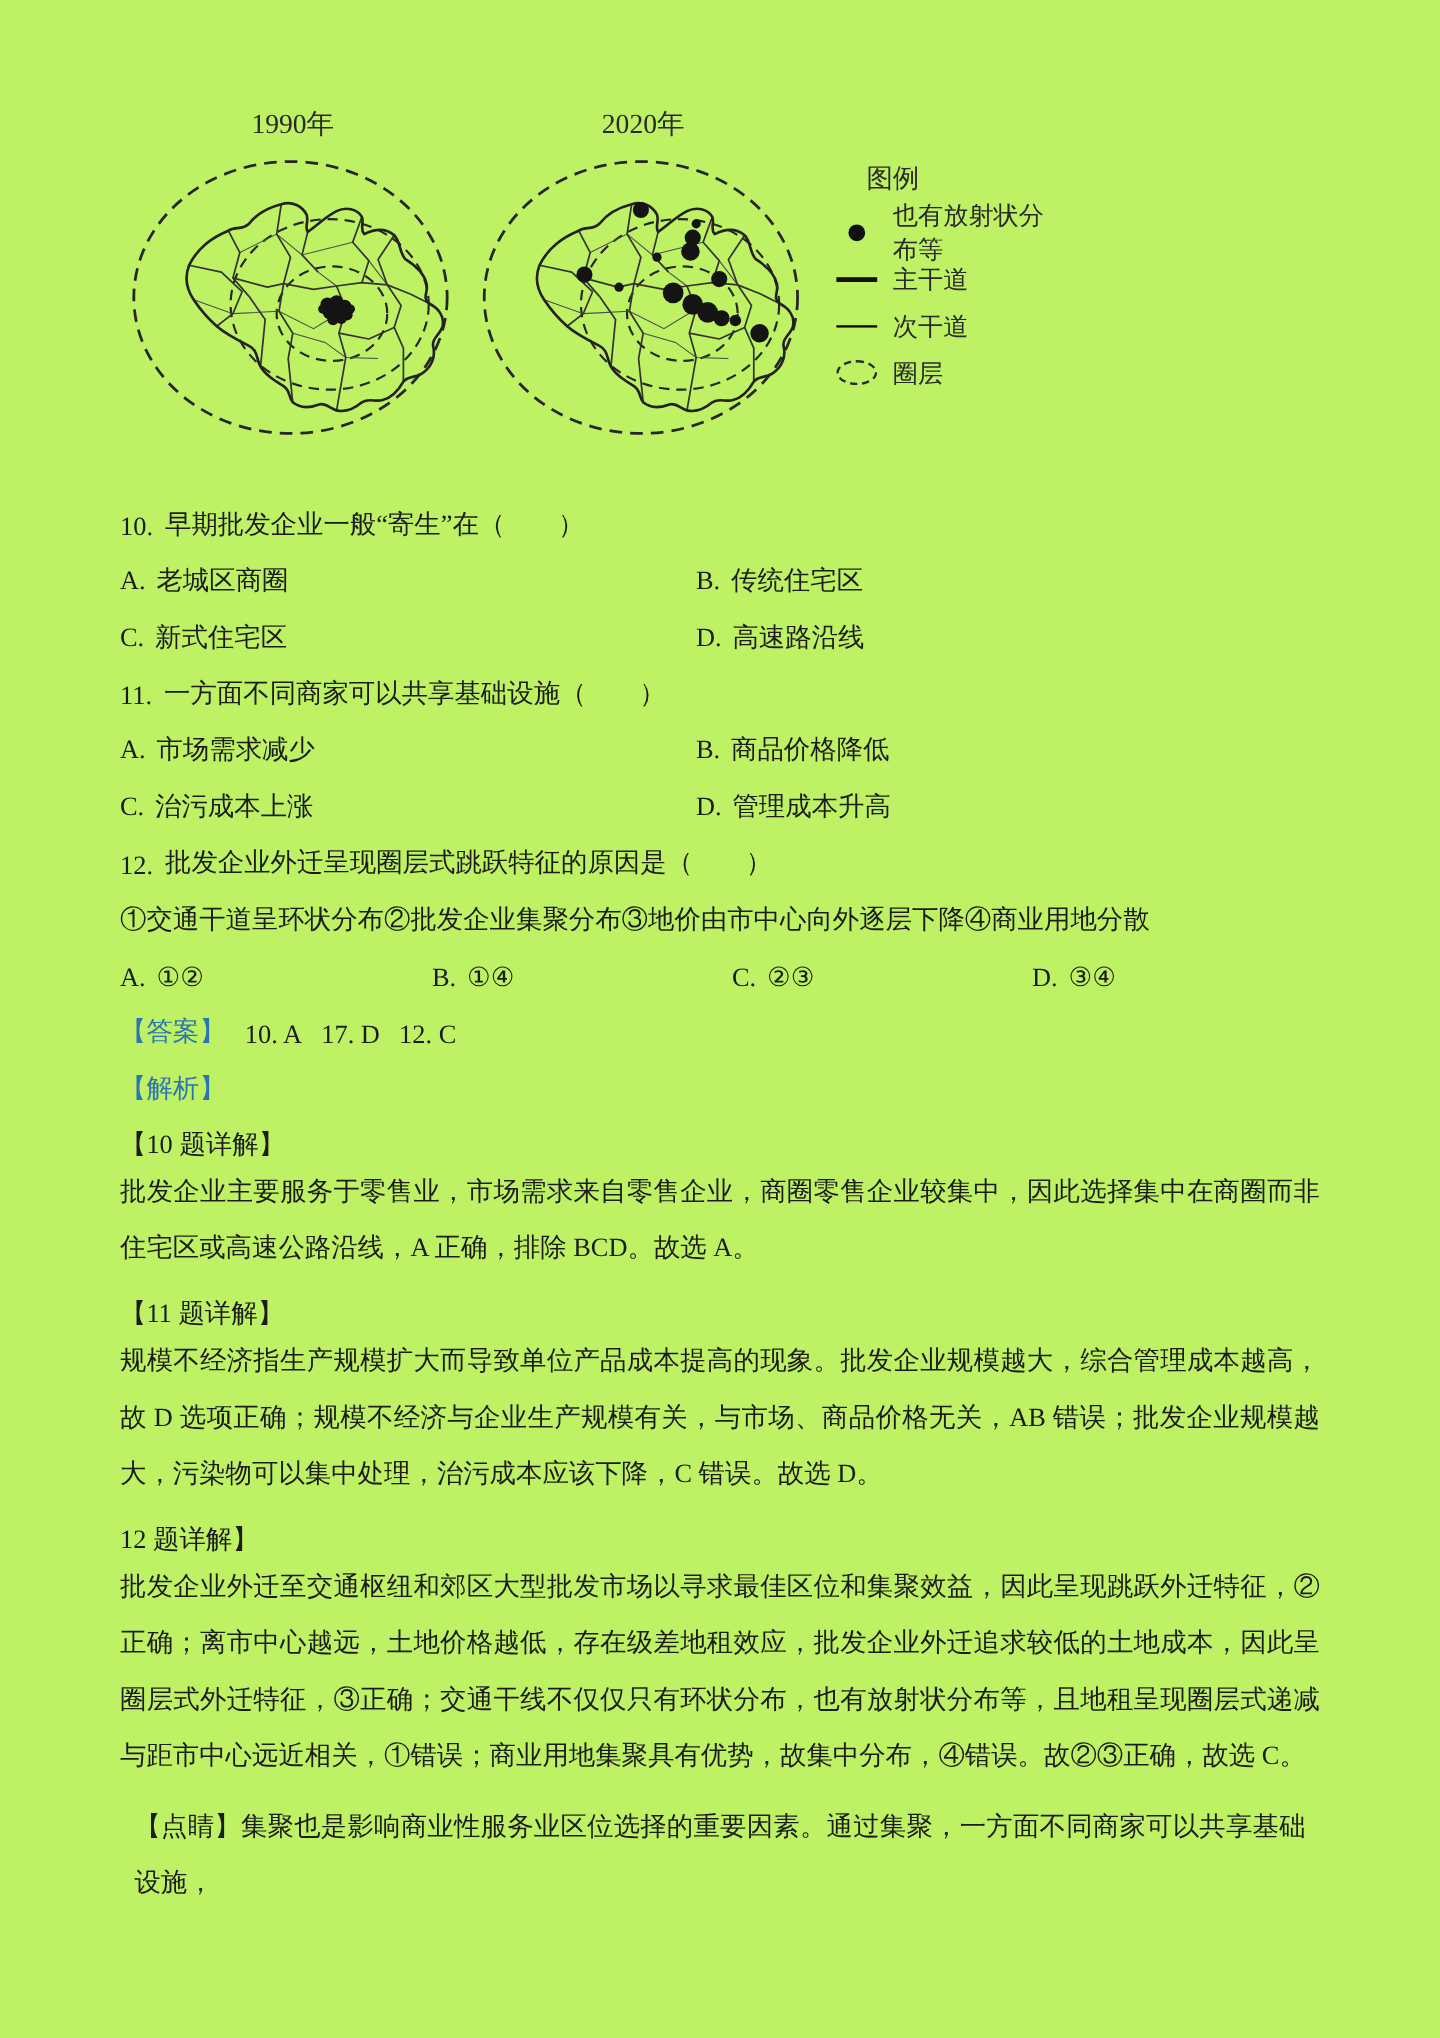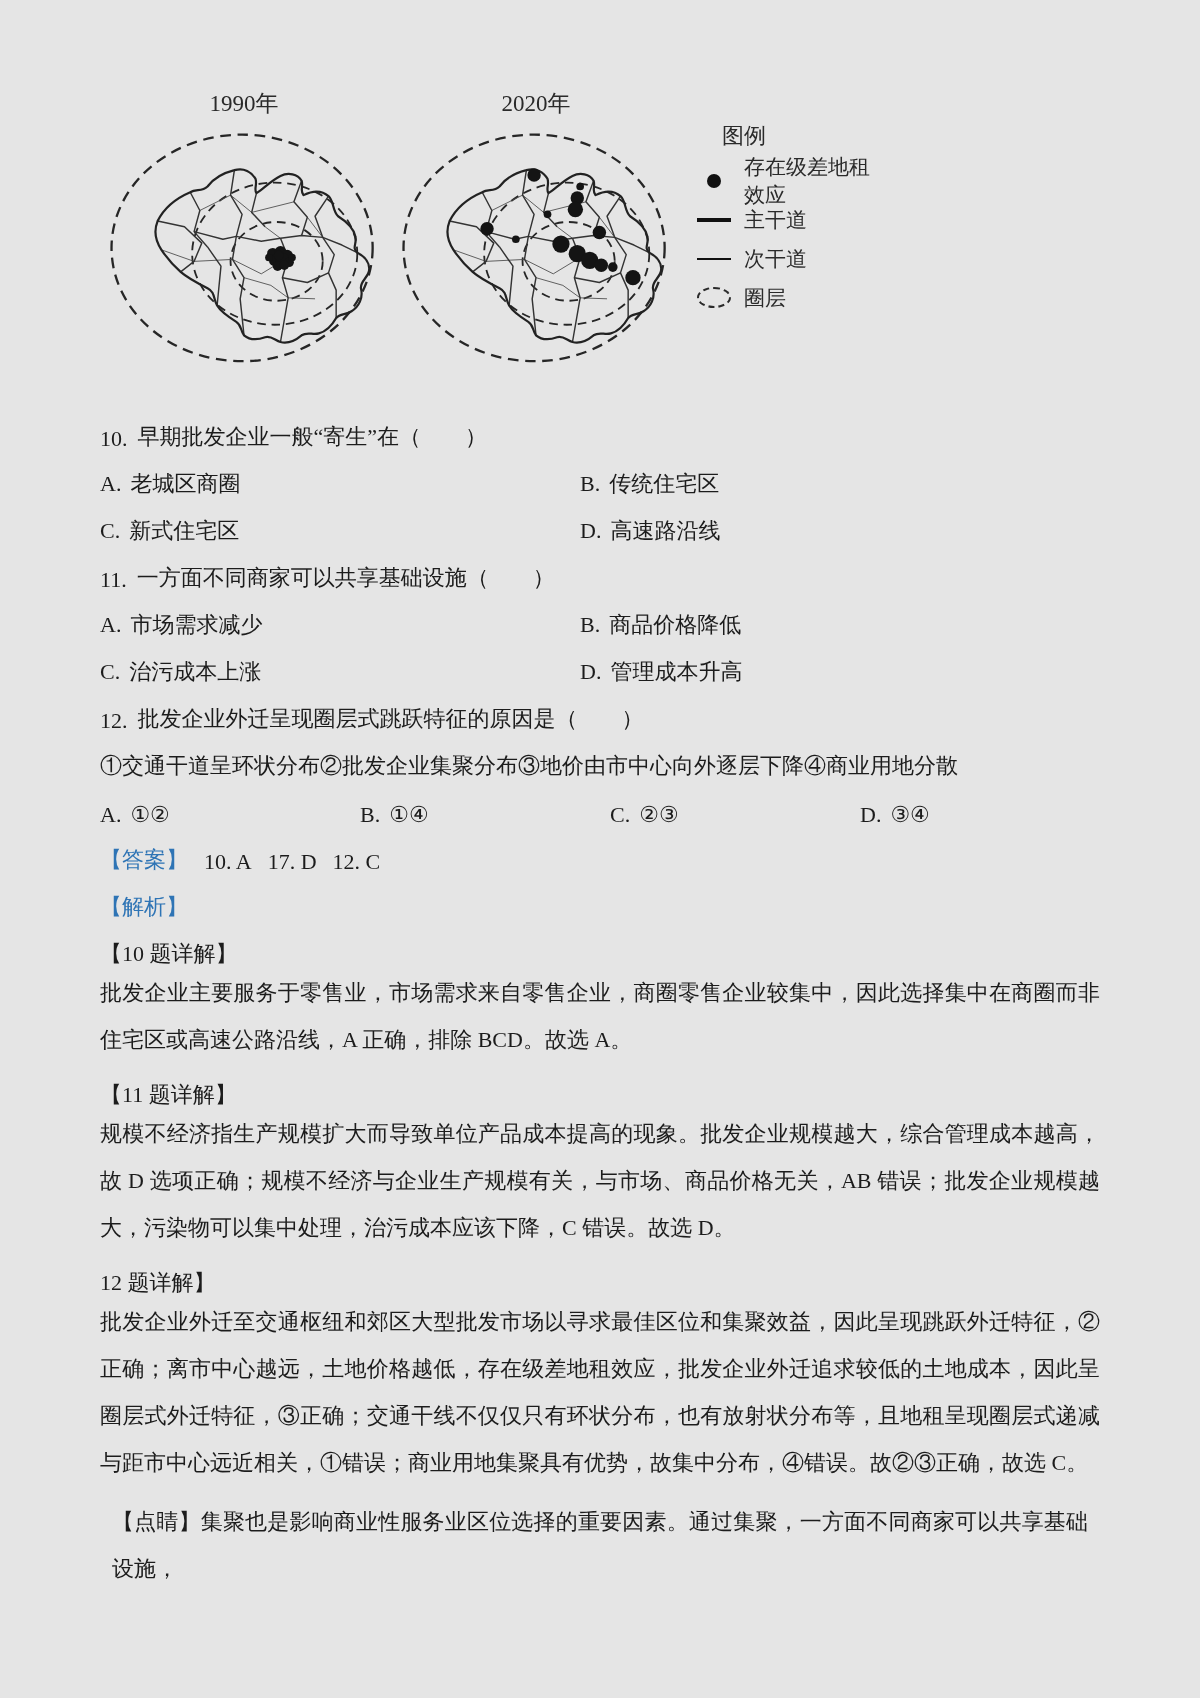--- a/index.html
+++ b/index.html
@@ -1,36 +1,36 @@
 <!DOCTYPE html>
 <html><head>
 <meta charset="utf-8">
 <style>
   html,body{margin:0;padding:0;background:#ffffff;}
   .page{
     position:relative;
     width:1200px;height:1698px;
-    background:#e5e5e5;
+    background:#bef264;
     font-family:"Liberation Serif","DejaVu Serif",serif;
     color:#1c1c1c;
     overflow:hidden;
   }
   
   .figure{position:absolute;left:100px;top:88px;display:flex;align-items:flex-start;}
   .map-block{width:288px;flex:0 0 auto;}
   .map-block + .map-block{margin-left:4px;}
   .map-title{height:36px;line-height:32px;text-align:center;font-size:23px;color:#2a2a2a;}
   svg.map{display:block;width:288px;height:244px;}
   .ring{fill:none;stroke:#262626;stroke-width:2.4;stroke-dasharray:11 7;}
   .ring.inner{stroke-width:1.9;stroke-dasharray:9 6;}
   .boundary{fill:none;stroke:#222;stroke-width:2.3;stroke-linejoin:round;}
   .district{fill:none;stroke:#333;stroke-width:1.5;stroke-linejoin:round;}
   .road{fill:none;stroke:#4a4a4a;stroke-width:0.9;}
   
-  .legend{margin-left:12px;margin-top:33px;width:186px;flex:0 0 auto;}
+  .legend{margin-left:12px;margin-top:46px;width:186px;flex:0 0 auto;}
   .legend-title{font-size:22px;margin-left:30px;margin-bottom:10px;color:#2a2a2a;}
   .legend-item{display:flex;align-items:center;height:39px;font-size:21px;color:#2a2a2a;}
   .sym{width:44px;display:flex;justify-content:center;align-items:center;margin-right:8px;flex:0 0 auto;}
   .sym-dot{width:14px;height:14px;background:#111;border-radius:50%;}
   .sym-main{width:34px;height:4px;background:#111;}
   .sym-sec{width:34px;height:2px;background:#111;}
   .sym-ring{width:30px;height:17px;border:2px dashed #2a2a2a;border-radius:50%;}
   
   .content{position:absolute;left:100px;top:405px;width:1000px;font-size:22px;}
   .line{height:47px;display:flex;align-items:flex-end;white-space:nowrap;}
@@ -121,21 +121,21 @@
           </g>
       </svg>
     </div>
 
     <div class="legend">
       <div class="legend-title">图例</div>
       <div class="legend-item">
         <span class="sym">
             <span class="sym-dot"></span>
           </span>
-        <span>存在级差地租效应</span>
+        <span>也有放射状分布等</span>
       </div>
       <div class="legend-item">
         <span class="sym">
             <span class="sym-main"></span>
           </span>
         <span>主干道</span>
       </div>
       <div class="legend-item">
         <span class="sym">
             <span class="sym-sec"></span>

